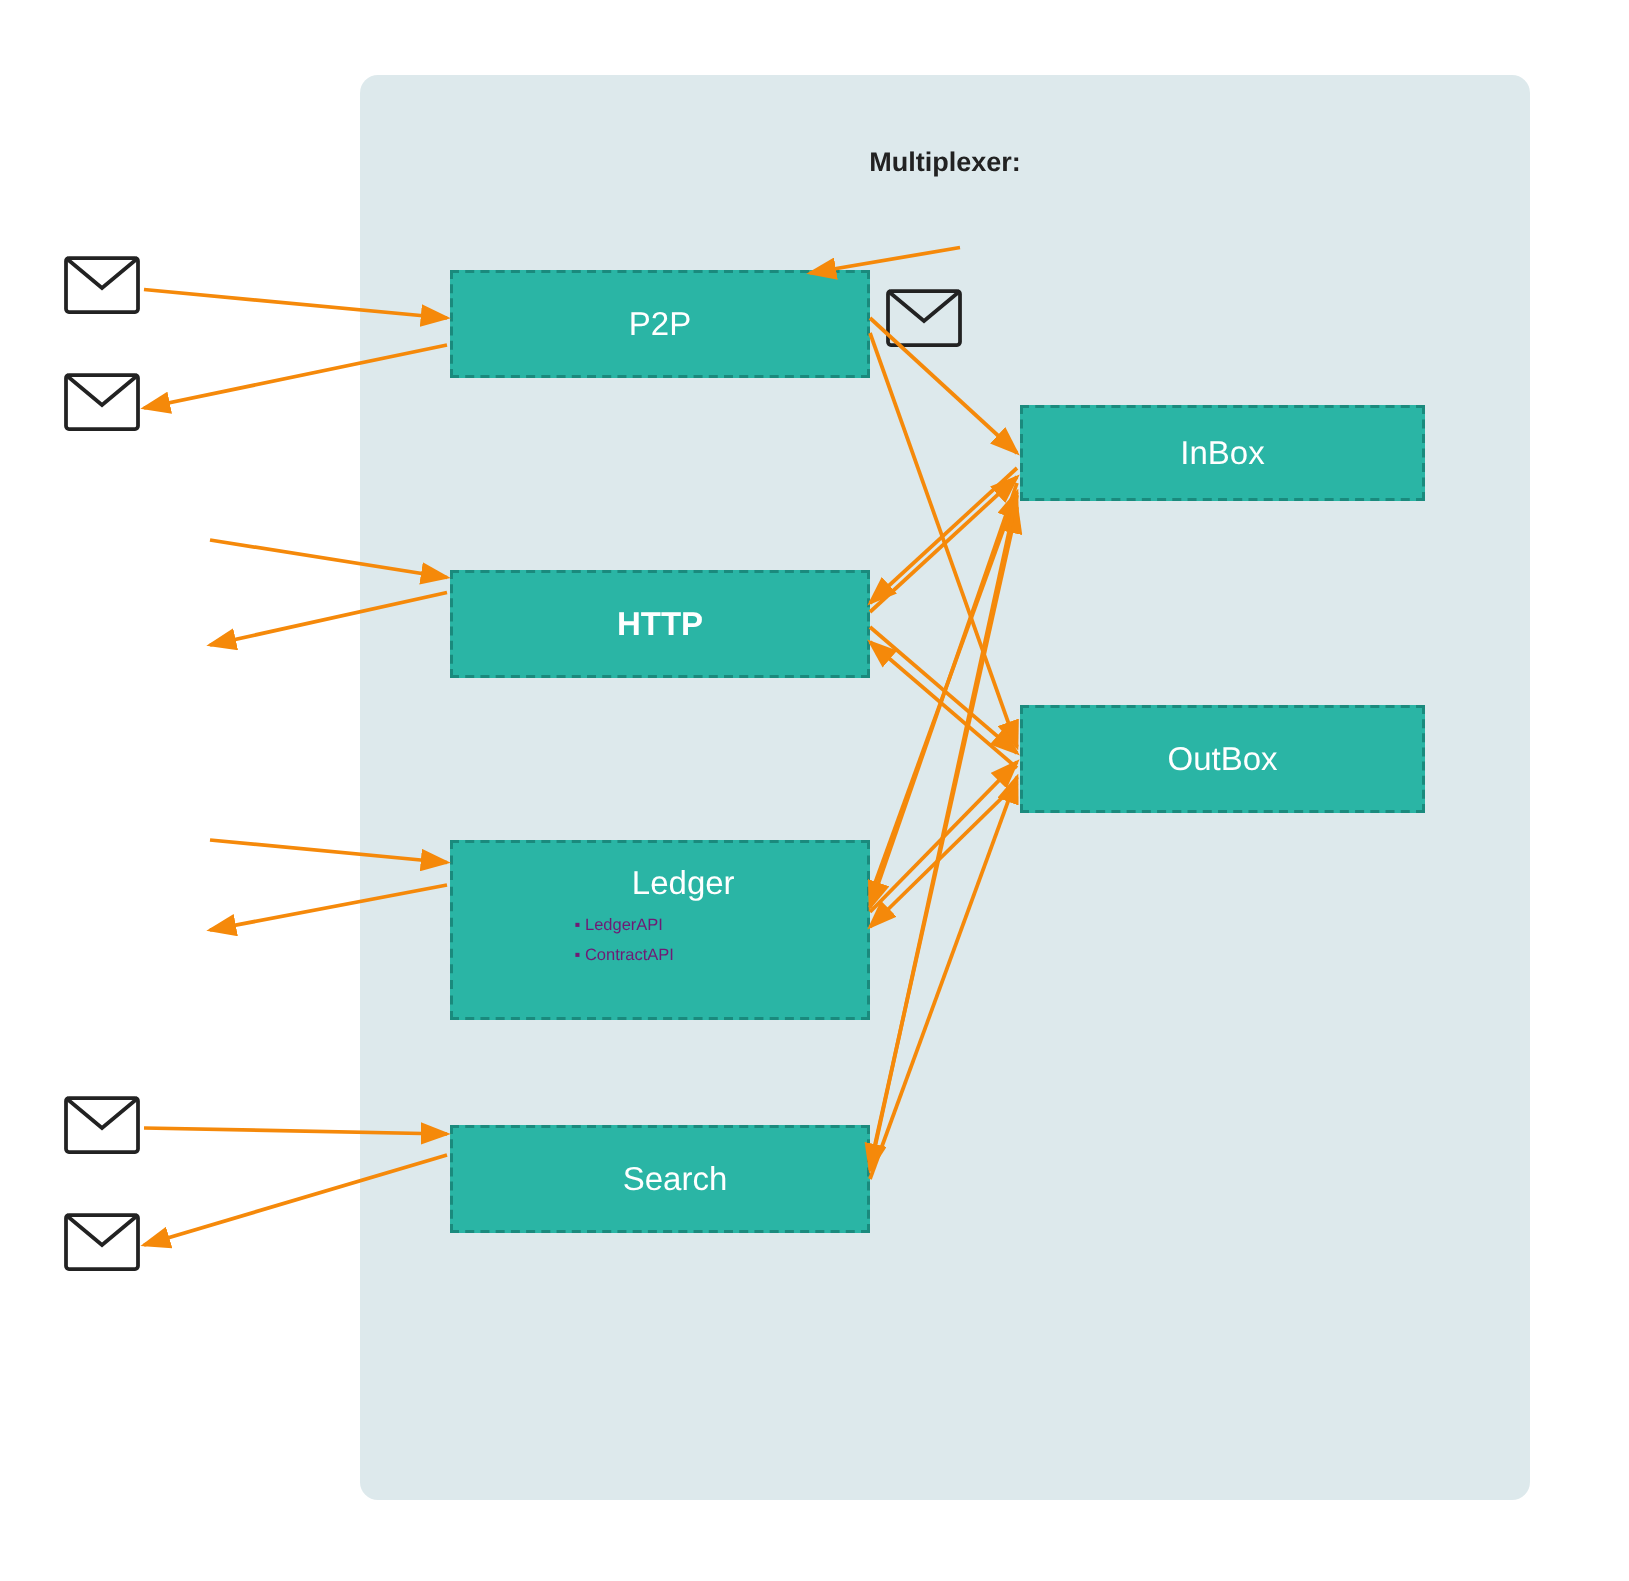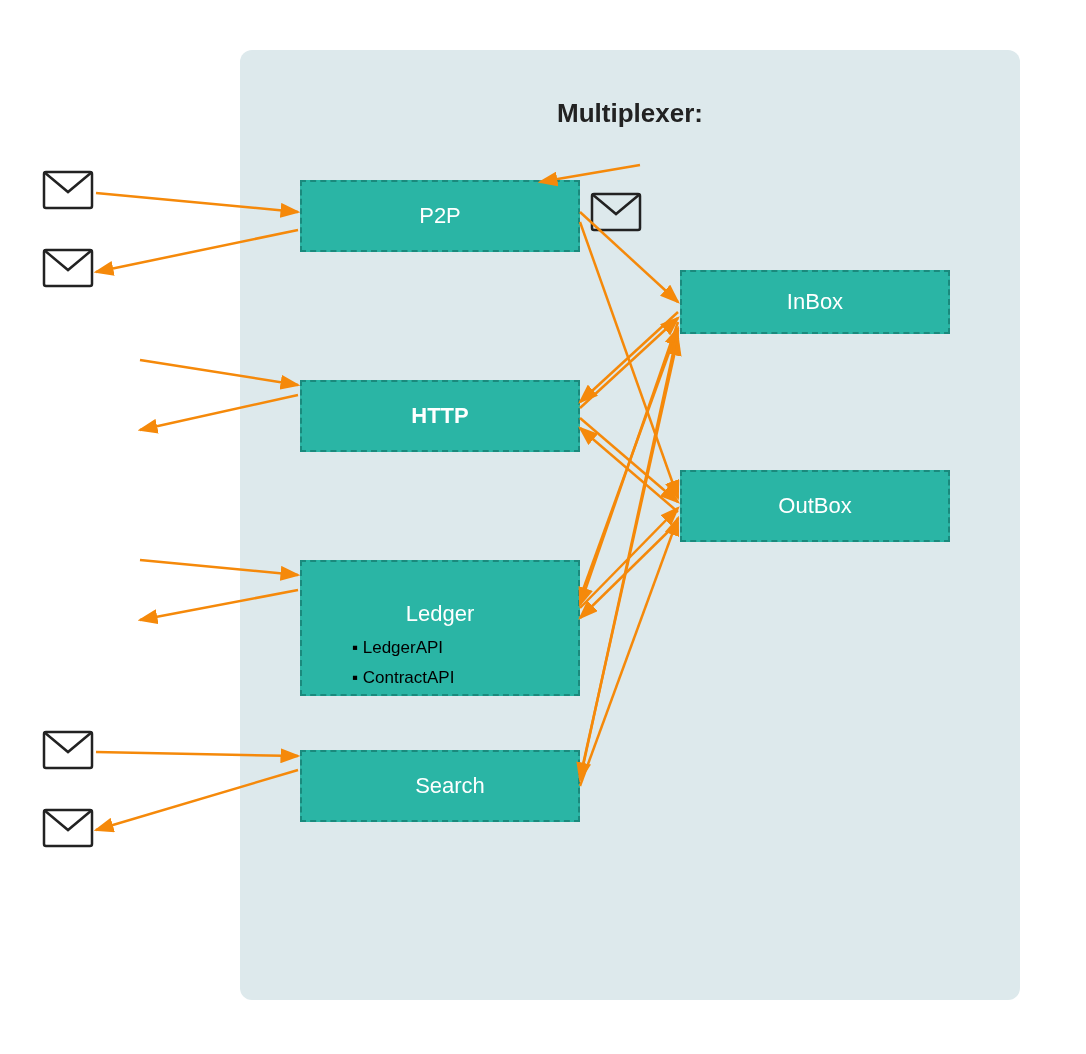--- a/index.html
+++ b/index.html
@@ -21,21 +21,21 @@
       background: #dde9ec;
       border-radius: 12px;
     }
 
     .multiplexer-title {
       position: absolute;
       top: 48px;
       left: 0;
       right: 0;
       text-align: center;
-      font-size: 26px;
+      font-size: 18px;
       font-weight: bold;
       color: #222;
     }
 
     
     .teal-box {
       position: absolute;
       background: #2ab5a5;
       border: 2.5px dashed #1a8a7d;
       border-radius: 0;
@@ -60,23 +60,24 @@
       top: 330px;
       width: 280px;
       height: 72px;
       font-weight: bold;
     }
 
     .box-ledger {
       left: 60px;
       top: 510px;
       width: 280px;
-      height: 136px;
-      justify-content: flex-end;
+      height: 120px;
+      justify-content: flex-start;
       padding-top: 14px;
+      padding-left: 31px;
     }
 
     .box-search {
       left: 60px;
       top: 700px;
       width: 280px;
       height: 72px;
       padding-left: 20px;
     }
 
@@ -97,22 +98,22 @@
     .ledger-title {
       font-size: 22px;
       font-weight: 500;
       color: #fff;
       width: 100%;
       text-align: center;
       margin-bottom: 6px;
     }
 
     .ledger-items {
-      font-size: 17px;
-      color: #000000;
+      font-size: 11px;
+      color: #701a75;
       width: 100%;
       padding-left: 50px;
       line-height: 1.8;
       list-style: none;
     }
 
     .ledger-items li::before {
       content: '▪ ';
     }
 

